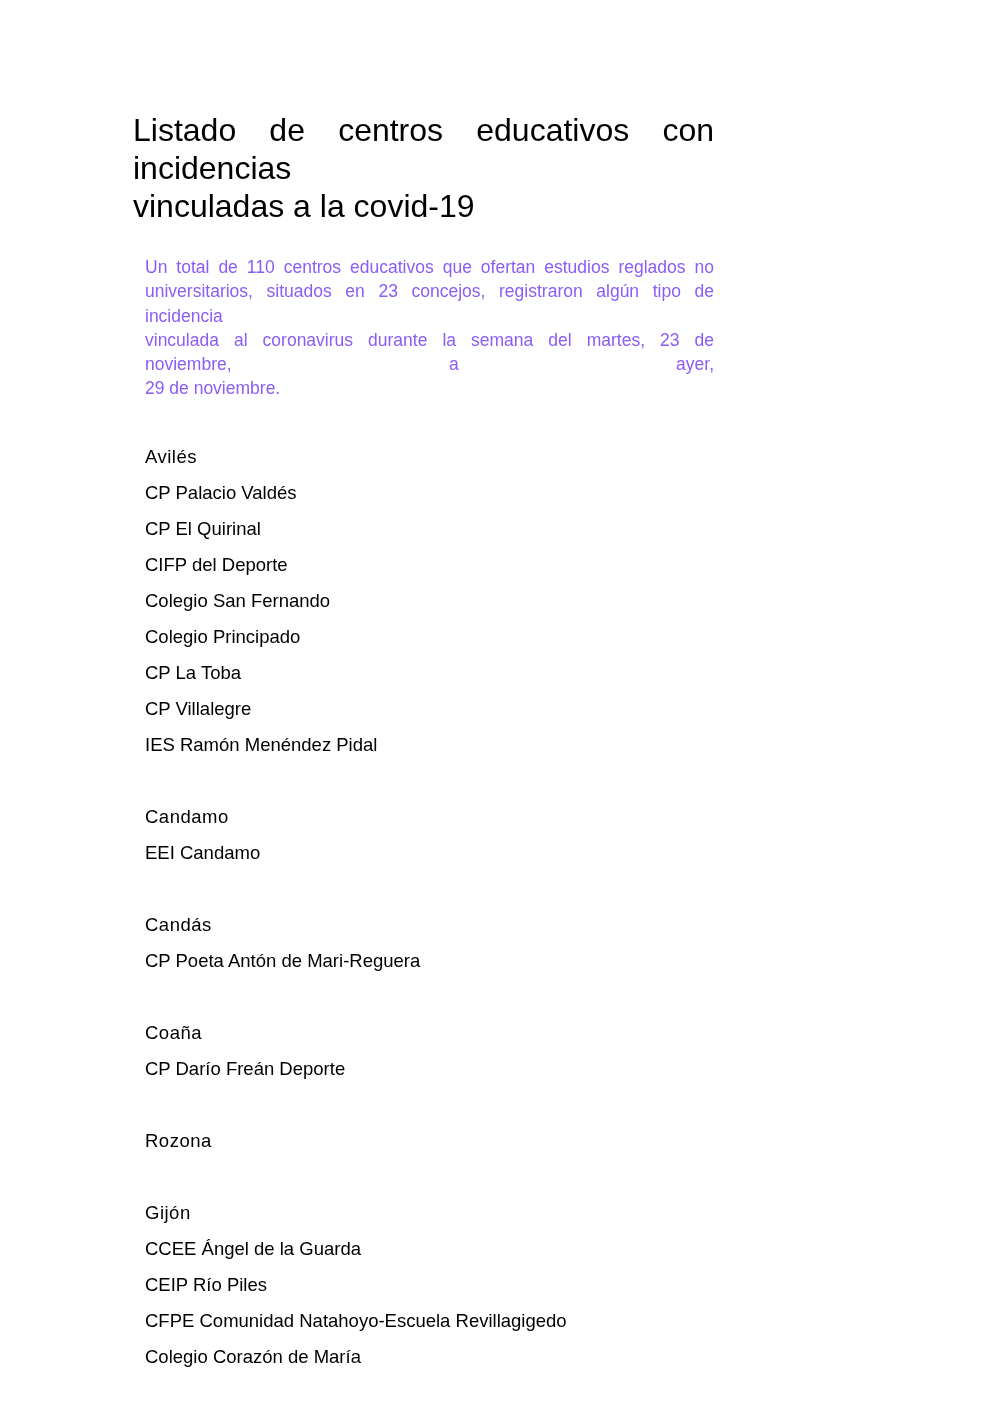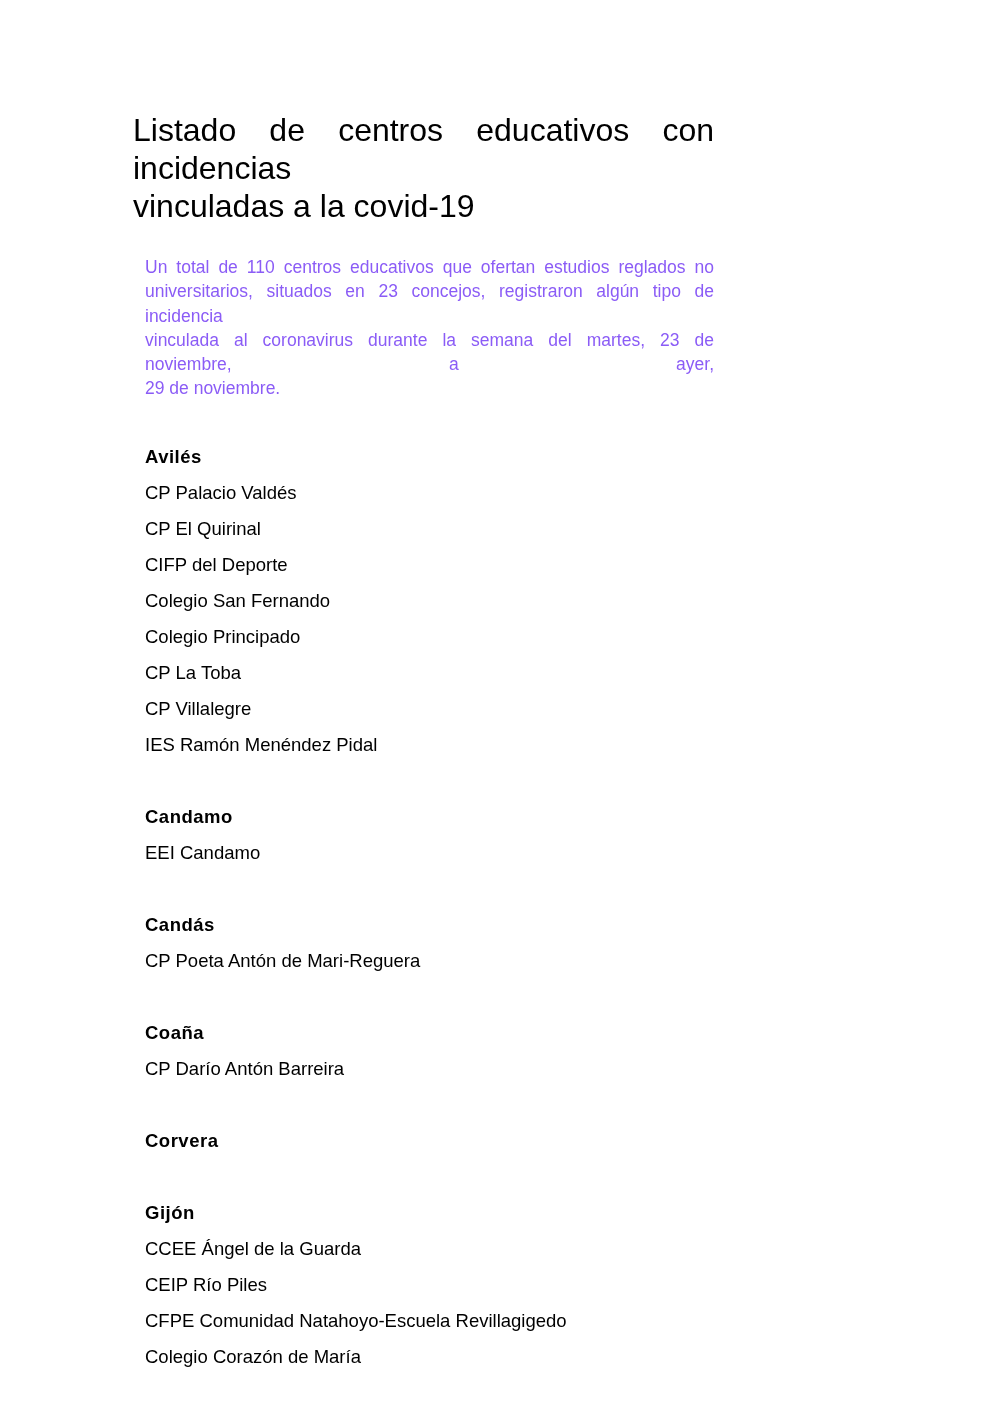--- a/index.html
+++ b/index.html
@@ -37,21 +37,21 @@
     line-height: 24.3px;
     color: #8b5cf6;
   }
   .sections {
     margin: 38px 0 0 12px;
   }
   .section { margin: 0 0 36px 0; }
   .section-name {
     margin: 0;
     font-size: 18.5px;
-    font-weight: 700;
+    font-weight: 400;
     line-height: 36px;
     letter-spacing: 0.5px;
     color: #000000;
   }
   .center {
     margin: 0;
     font-size: 18.5px;
     font-weight: 400;
     line-height: 36px;
     color: #000000;
@@ -86,24 +86,24 @@
       <section class="section">
         <h2 class="section-name">Candamo</h2>
         <p class="center">EEI Candamo</p>
       </section>
       <section class="section">
         <h2 class="section-name">Candás</h2>
         <p class="center">CP Poeta Antón de Mari-Reguera</p>
       </section>
       <section class="section">
         <h2 class="section-name">Coaña</h2>
-        <p class="center">CP Darío Antón Barreira</p>
+        <p class="center">CP Darío Freán Deporte</p>
       </section>
       <section class="section">
-        <h2 class="section-name">Corvera</h2>
+        <h2 class="section-name">Rozona</h2>
       </section>
       <section class="section">
         <h2 class="section-name">Gijón</h2>
         <p class="center">CCEE Ángel de la Guarda</p>
         <p class="center">CEIP Río Piles</p>
         <p class="center">CFPE Comunidad Natahoyo-Escuela Revillagigedo</p>
         <p class="center">Colegio Corazón de María</p>
       </section>
     </div>
 </div>

